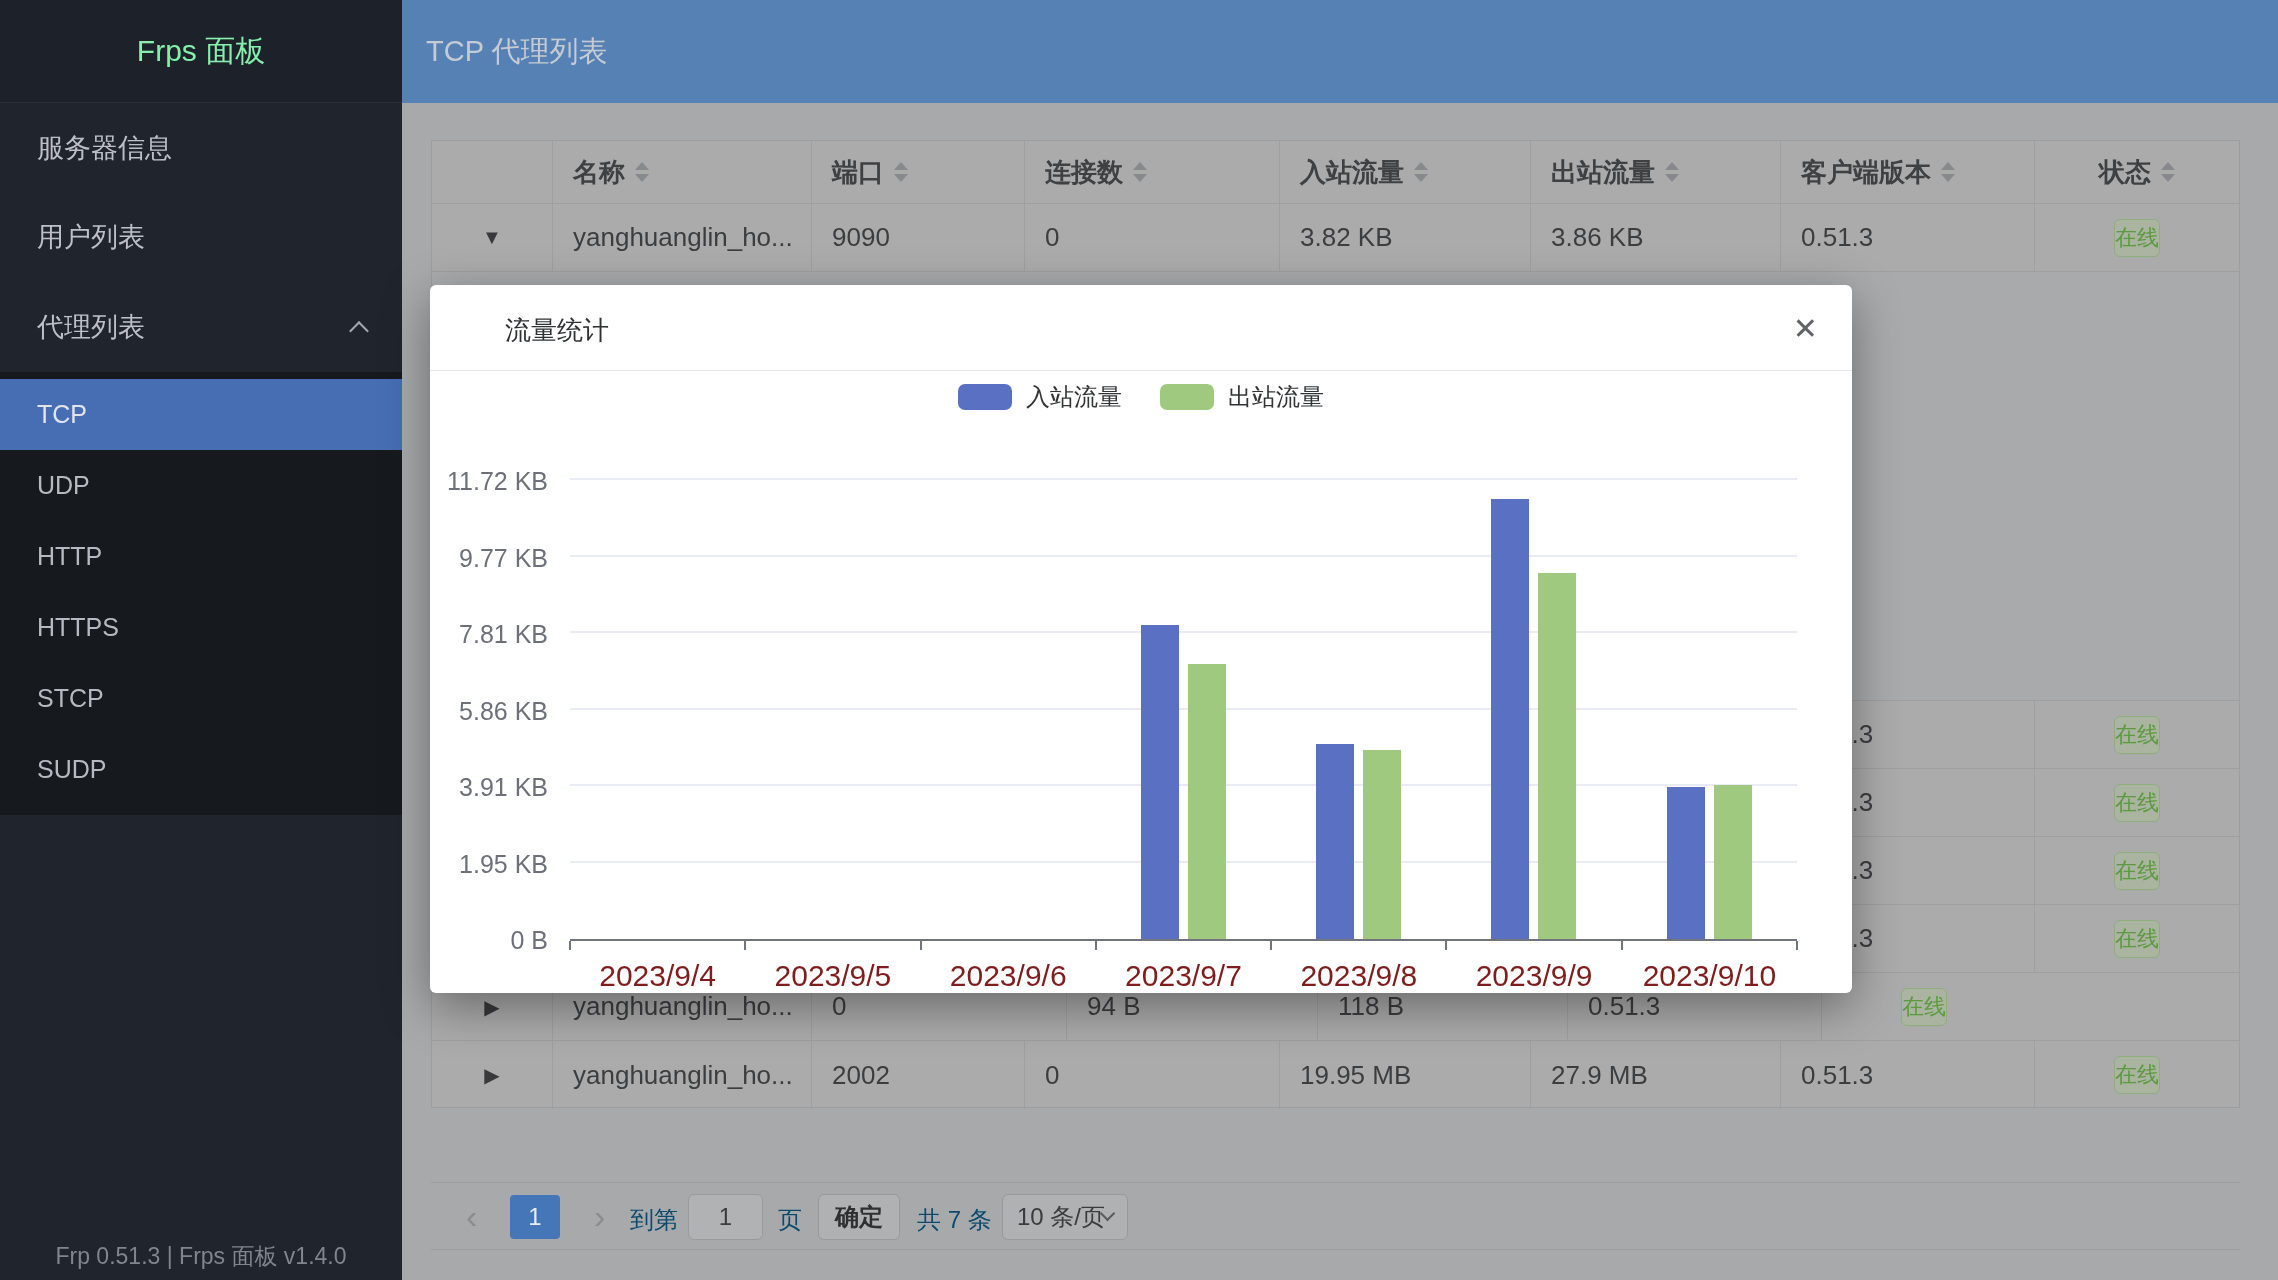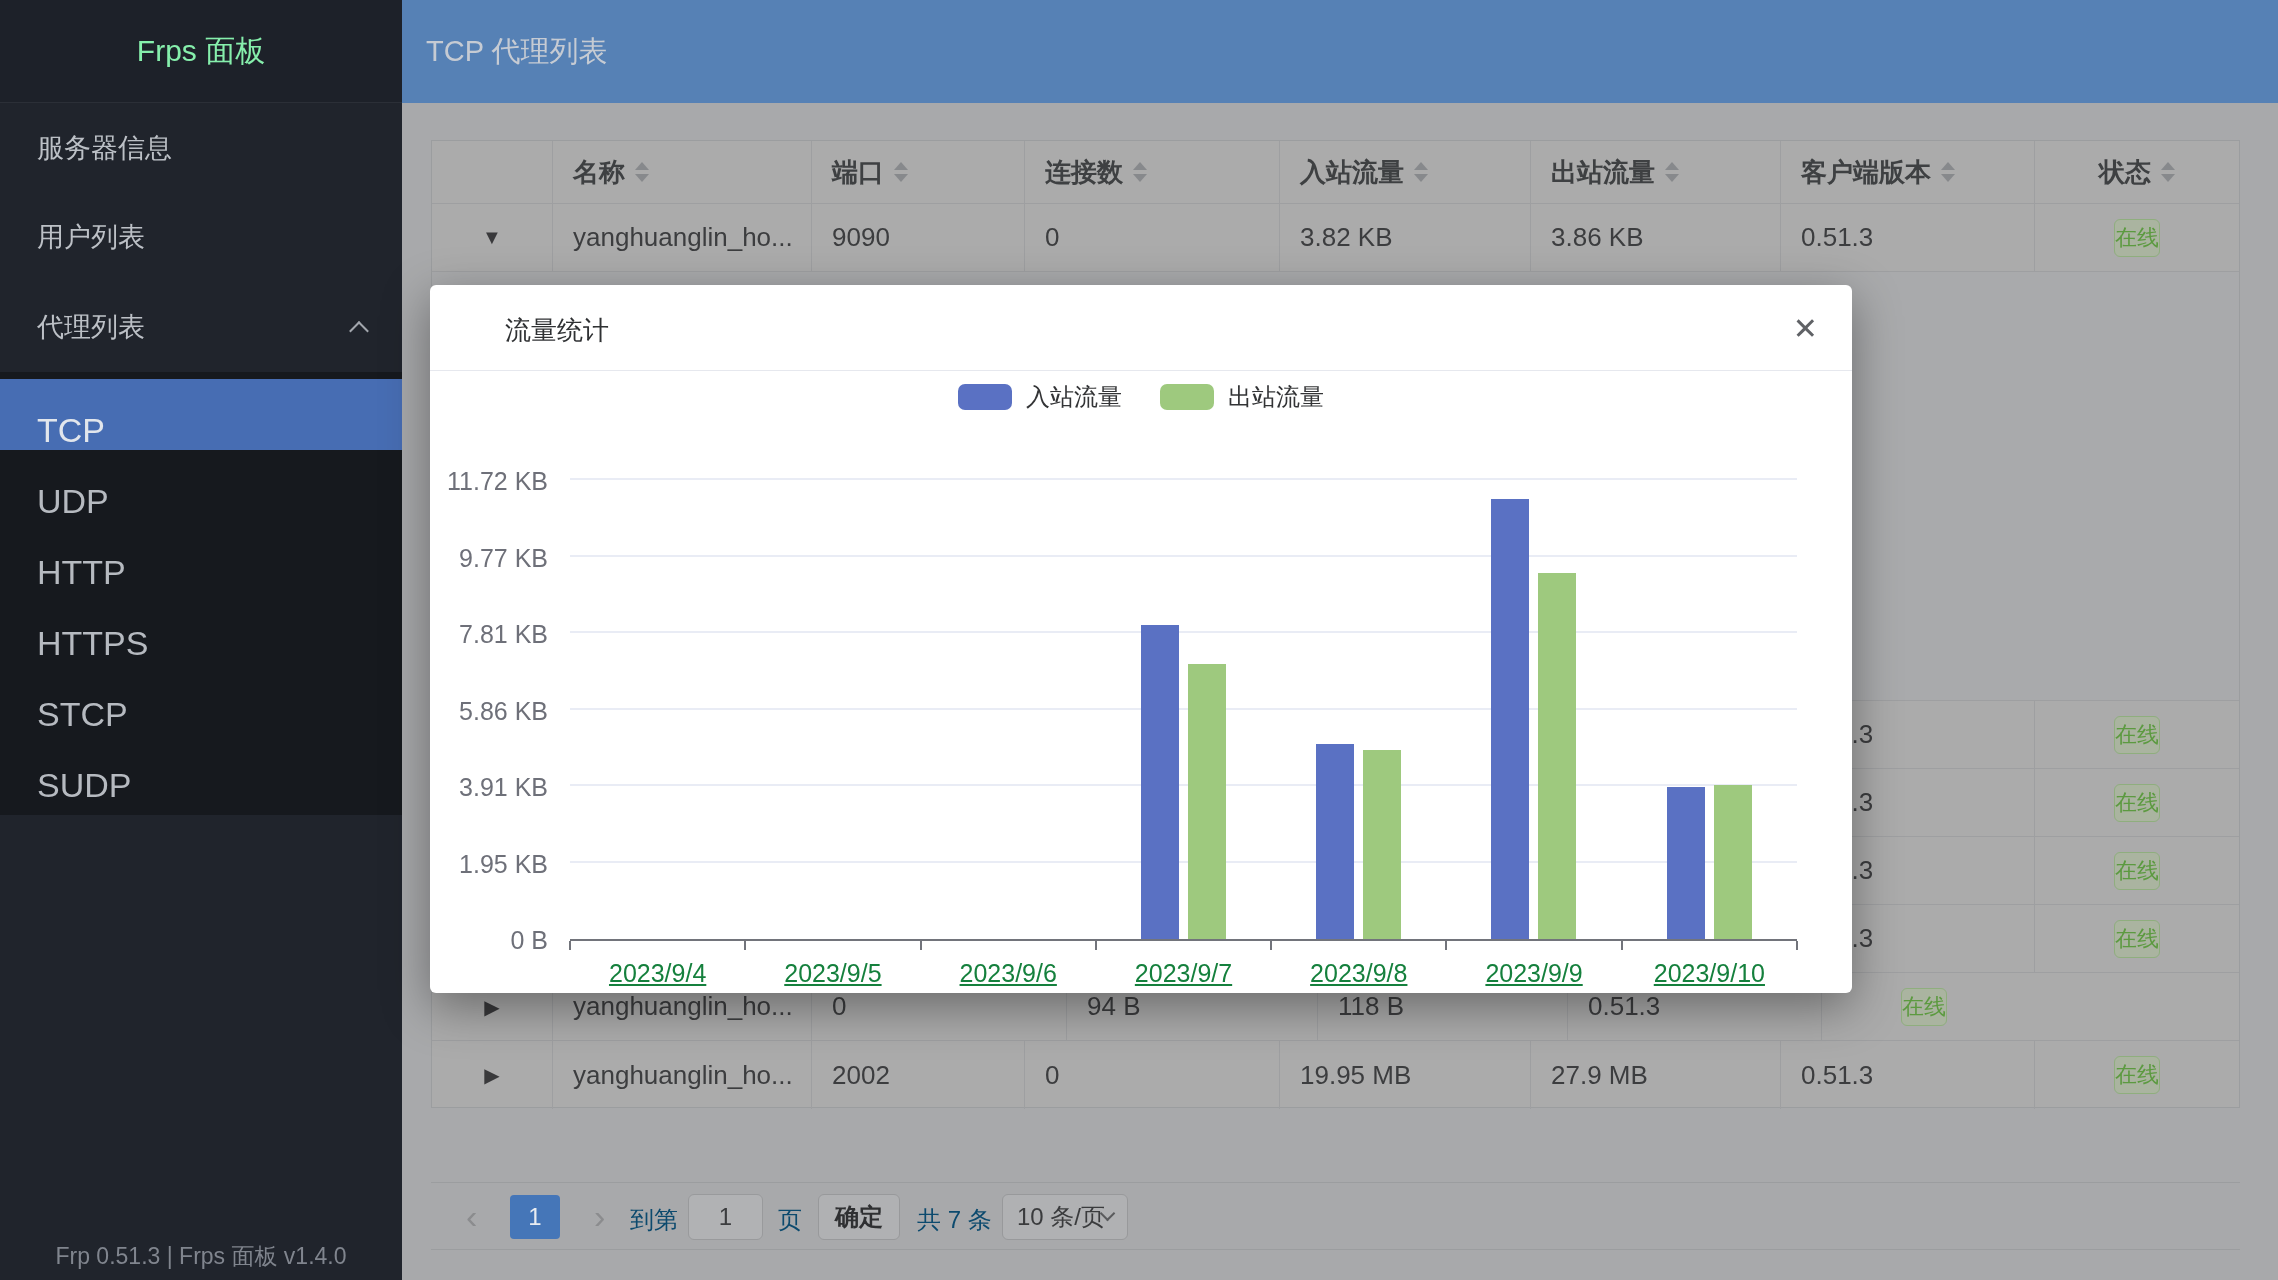--- a/index.html
+++ b/index.html
@@ -10,22 +10,22 @@
   
   #sidebar { position:absolute; left:0; top:0; width:402px; height:1280px; background:#20242c; }
   #sidebar-header { position:absolute; left:0; top:0; width:402px; height:103px; background:#1d2129;
     border-bottom:1px solid #2b2f37; display:flex; align-items:center; justify-content:center; }
   #sidebar-title { color:#86efac; font-size:30px; }
   .menu-item { position:absolute; left:0; width:402px; height:90px; display:flex; align-items:center;
     padding-left:37px; color:#bcc0c6; font-size:27px; cursor:pointer; }
   .chevron { width:14px; height:14px; border-top:2px solid #a2a6ad; border-right:2px solid #a2a6ad; display:inline-block; }
   .chevron.up { transform:rotate(-45deg); position:absolute; right:36px; top:42px; }
   #submenu { position:absolute; left:0; top:372px; width:402px; height:443px; background:#16191e; padding-top:7px; }
-  .submenu-item { width:402px; height:71px; display:flex; align-items:flex-end; padding-left:37px;
-    color:#b6bac0; font-size:34px; cursor:pointer; }
+  .submenu-item { width:402px; height:71px; display:flex; align-items:center; padding-left:37px;
+    color:#b6bac0; font-size:25px; cursor:pointer; }
   .submenu-item.active { background:#476db3; color:#e2e6ec; }
   #sidebar-footer { position:absolute; left:0; bottom:8px; width:402px; text-align:center;
     color:#80858e; font-size:23px; }
 
   
   #main-header { position:absolute; left:402px; top:0; width:1876px; height:103px; background:#5681b5;
     display:flex; align-items:center; }
   #main-title { color:#c6cbd3; font-size:29px; margin-left:24px; }
 
   
@@ -83,21 +83,21 @@
   .legend-swatch { width:54px; height:26px; border-radius:7px; }
   .legend-label { font-size:24px; color:#333436; }
   #plot { position:absolute; left:140px; top:197px; width:1227px; height:459px;
     border-bottom:2px solid #72747b; }
   .grid { position:absolute; left:0; width:1227px; height:2px; background:#e9ecf5; }
   .bar { position:absolute; bottom:0; width:38px; }
   .tick { position:absolute; width:2px; height:9px; background:#72747b; bottom:-11px; }
   #ylabels { position:absolute; left:0; top:197px; width:118px; height:459px; }
   .ylabel { position:absolute; right:0; width:118px; text-align:right; font-size:25px; color:#6e7079; }
   #xlabels { position:absolute; left:140px; top:674px; width:1227px; height:30px; }
-  .xlabel { position:absolute; transform:translateX(-50%); font-size:25px; color:#15803d; white-space:nowrap;text-decoration:underline; }
+  .xlabel { position:absolute; transform:translateX(-50%); font-size:30px; color:#7f1d1d; white-space:nowrap; }
 </style>
 </head>
 <body>
 
 <div id="app">
 
   <div id="sidebar">
     <div id="sidebar-header">
       <span id="sidebar-title">Frps 面板</span>
     </div>

